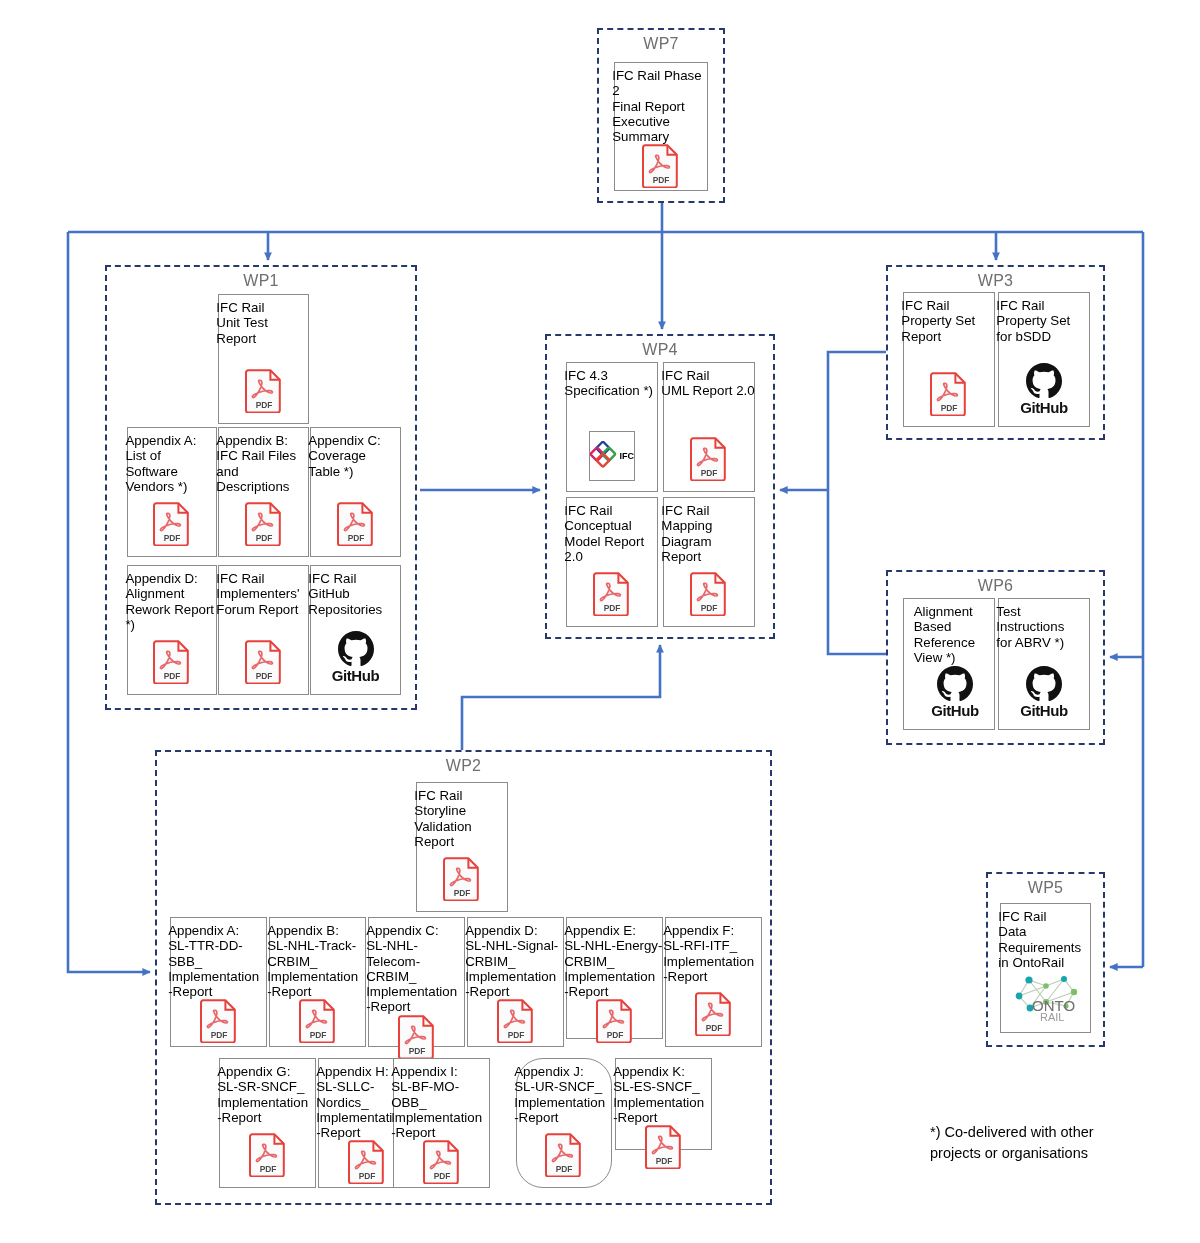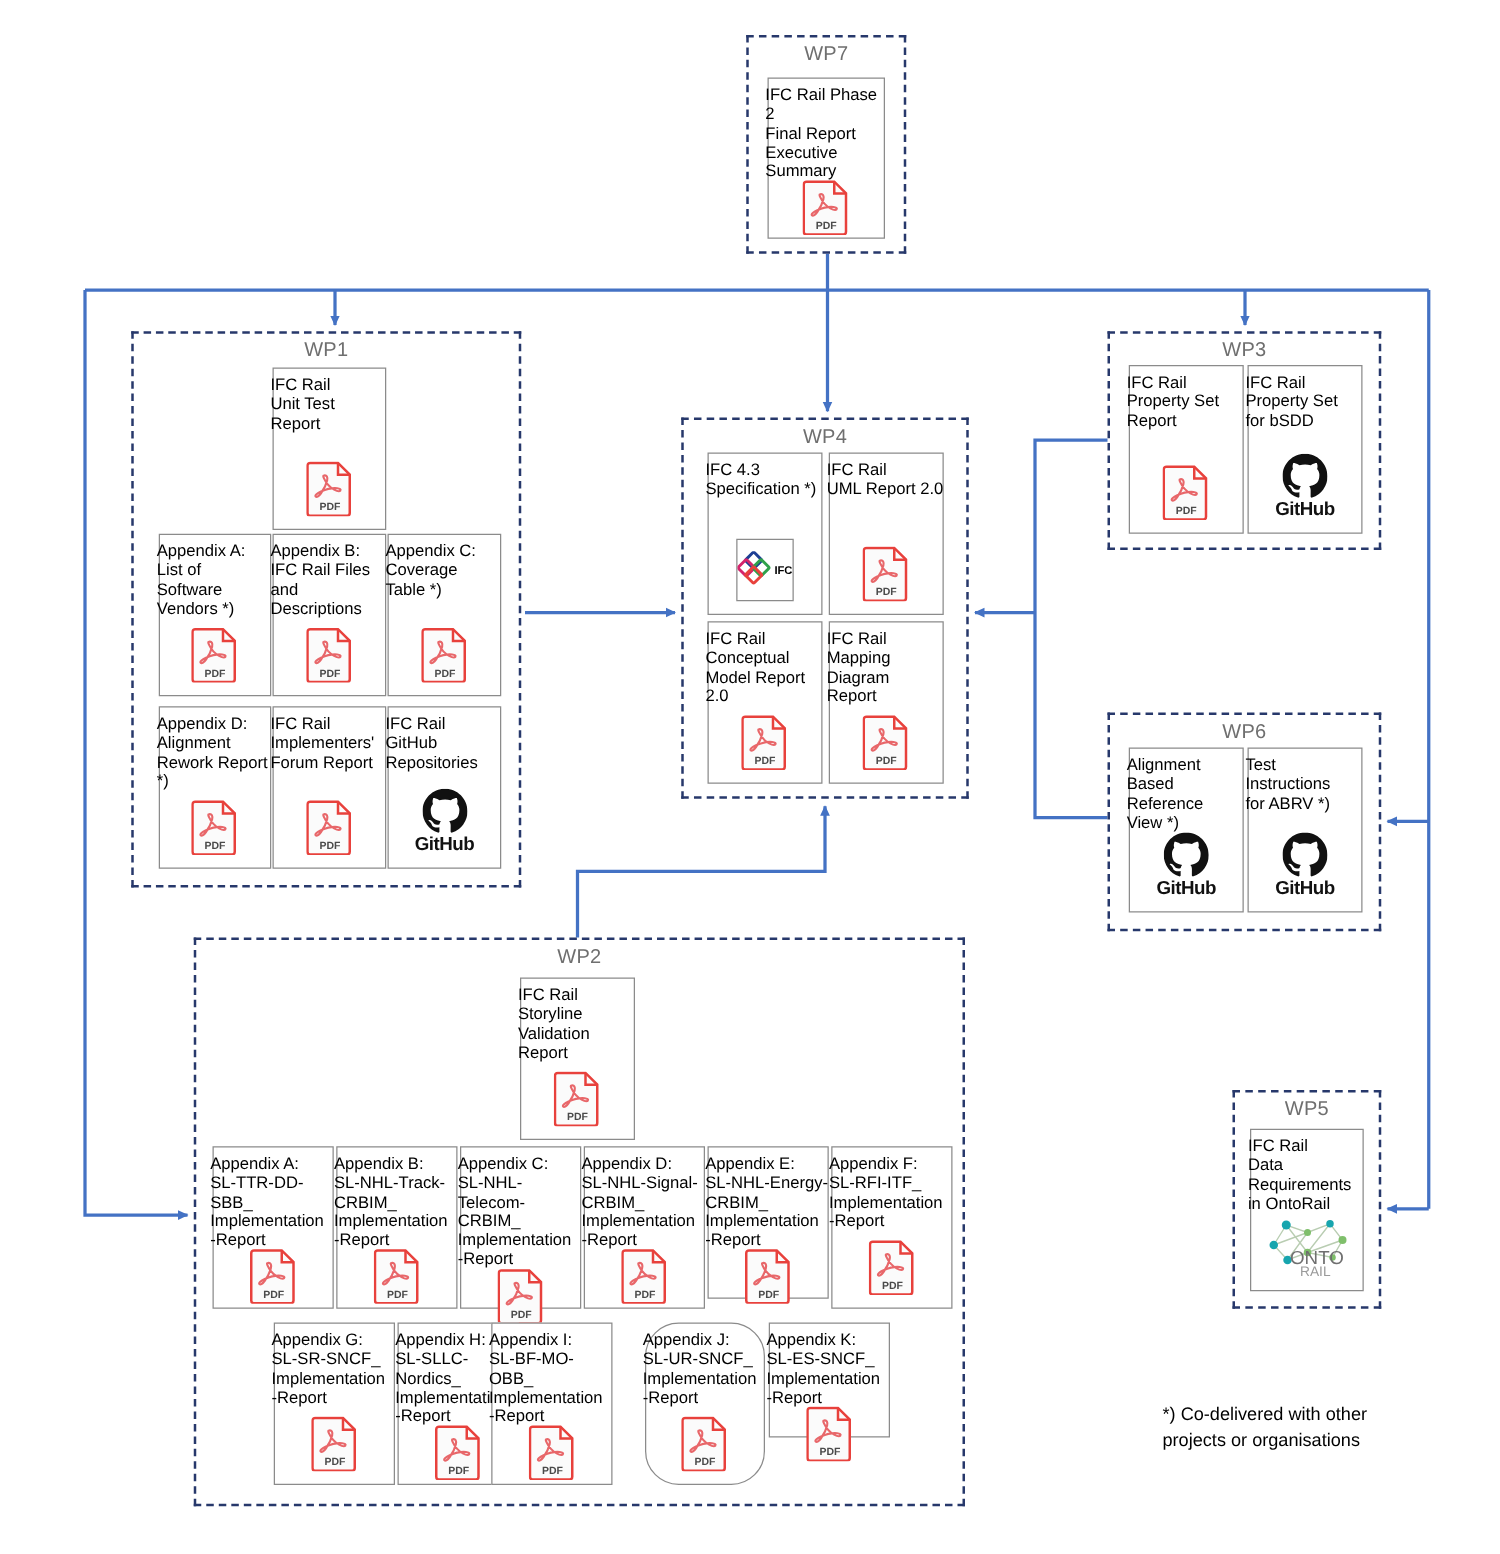--- a/index.html
+++ b/index.html
@@ -328,21 +328,21 @@
         <span class="doc-icon ghicon">
           <svg width="36" height="36" viewBox="0 0 16 16" xmlns="http://www.w3.org/2000/svg">
             <path fill="#111" d="M8 0C3.58 0 0 3.58 0 8c0 3.54 2.29 6.53 5.47 7.59.4.07.55-.17.55-.38 0-.19-.01-.82-.01-1.49-2.01.37-2.53-.49-2.69-.94-.09-.23-.48-.94-.82-1.13-.28-.15-.68-.52-.01-.53.63-.01 1.08.58 1.23.82.72 1.21 1.87.87 2.33.66.07-.52.28-.87.51-1.07-1.78-.2-3.64-.89-3.64-3.95 0-.87.31-1.59.82-2.15-.08-.2-.36-1.02.08-2.12 0 0 .67-.21 2.2.82.64-.18 1.32-.27 2-.27.68 0 1.36.09 2 .27 1.53-1.04 2.2-.82 2.2-.82.44 1.1.16 1.92.08 2.12.51.56.82 1.27.82 2.15 0 3.07-1.87 3.75-3.65 3.95.29.25.54.73.54 1.48 0 1.07-.01 1.93-.01 2.2 0 .21.15.46.55.38A8.01 8.01 0 0 0 16 8c0-4.42-3.58-8-8-8z"></path>
           </svg>
           <span class="ghword">GitHub</span>
         </span>
       </div>
       <div class="wp" style="left: 886px; top: 570px; width: 219px; height: 175px;">
         <div class="wp-title">WP6</div>
       </div>
-      <div class="doc" style="left: 903px; top: 598px; width: 92px; height: 132px;">
+      <div class="doc" style="left: 903px; top: 598px; width: 92px; height: 132px; padding-left: 12px;">
         <div class="doc-label">Alignment Based
 Reference View *)</div>
         <span class="doc-icon ghicon">
           <svg width="36" height="36" viewBox="0 0 16 16" xmlns="http://www.w3.org/2000/svg">
             <path fill="#111" d="M8 0C3.58 0 0 3.58 0 8c0 3.54 2.29 6.53 5.47 7.59.4.07.55-.17.55-.38 0-.19-.01-.82-.01-1.49-2.01.37-2.53-.49-2.69-.94-.09-.23-.48-.94-.82-1.13-.28-.15-.68-.52-.01-.53.63-.01 1.08.58 1.23.82.72 1.21 1.87.87 2.33.66.07-.52.28-.87.51-1.07-1.78-.2-3.64-.89-3.64-3.95 0-.87.31-1.59.82-2.15-.08-.2-.36-1.02.08-2.12 0 0 .67-.21 2.2.82.64-.18 1.32-.27 2-.27.68 0 1.36.09 2 .27 1.53-1.04 2.2-.82 2.2-.82.44 1.1.16 1.92.08 2.12.51.56.82 1.27.82 2.15 0 3.07-1.87 3.75-3.65 3.95.29.25.54.73.54 1.48 0 1.07-.01 1.93-.01 2.2 0 .21.15.46.55.38A8.01 8.01 0 0 0 16 8c0-4.42-3.58-8-8-8z"></path>
           </svg>
           <span class="ghword">GitHub</span>
         </span>
       </div>
       <div class="doc" style="left: 998px; top: 598px; width: 92px; height: 132px;">

